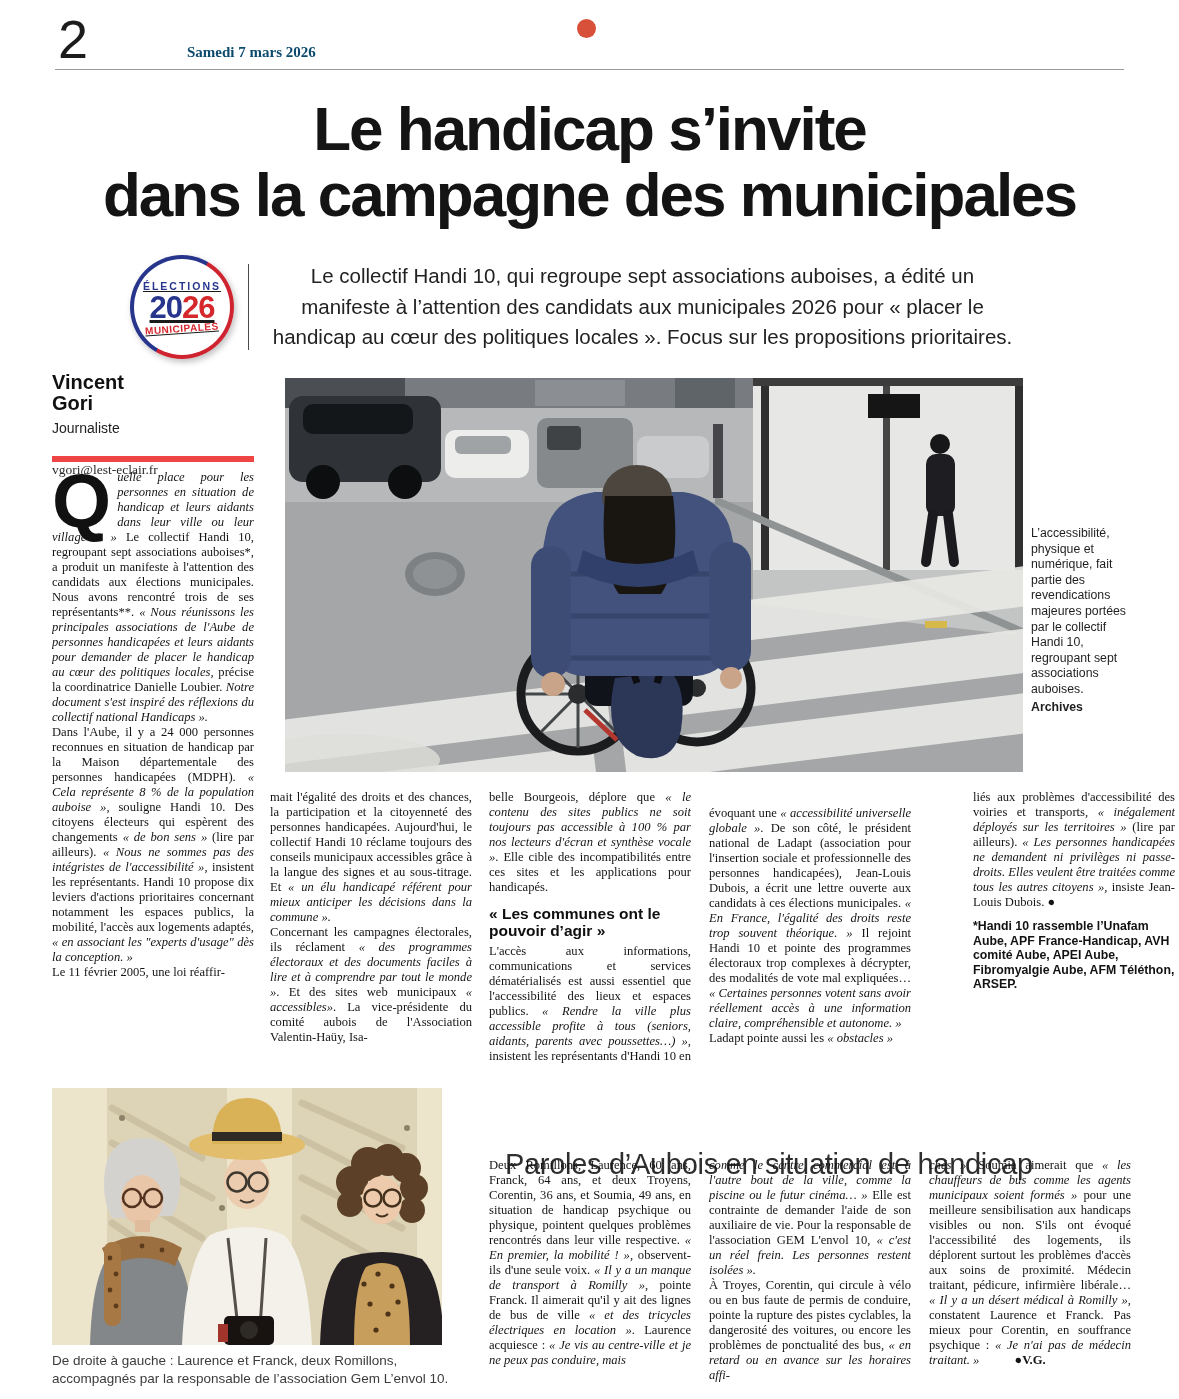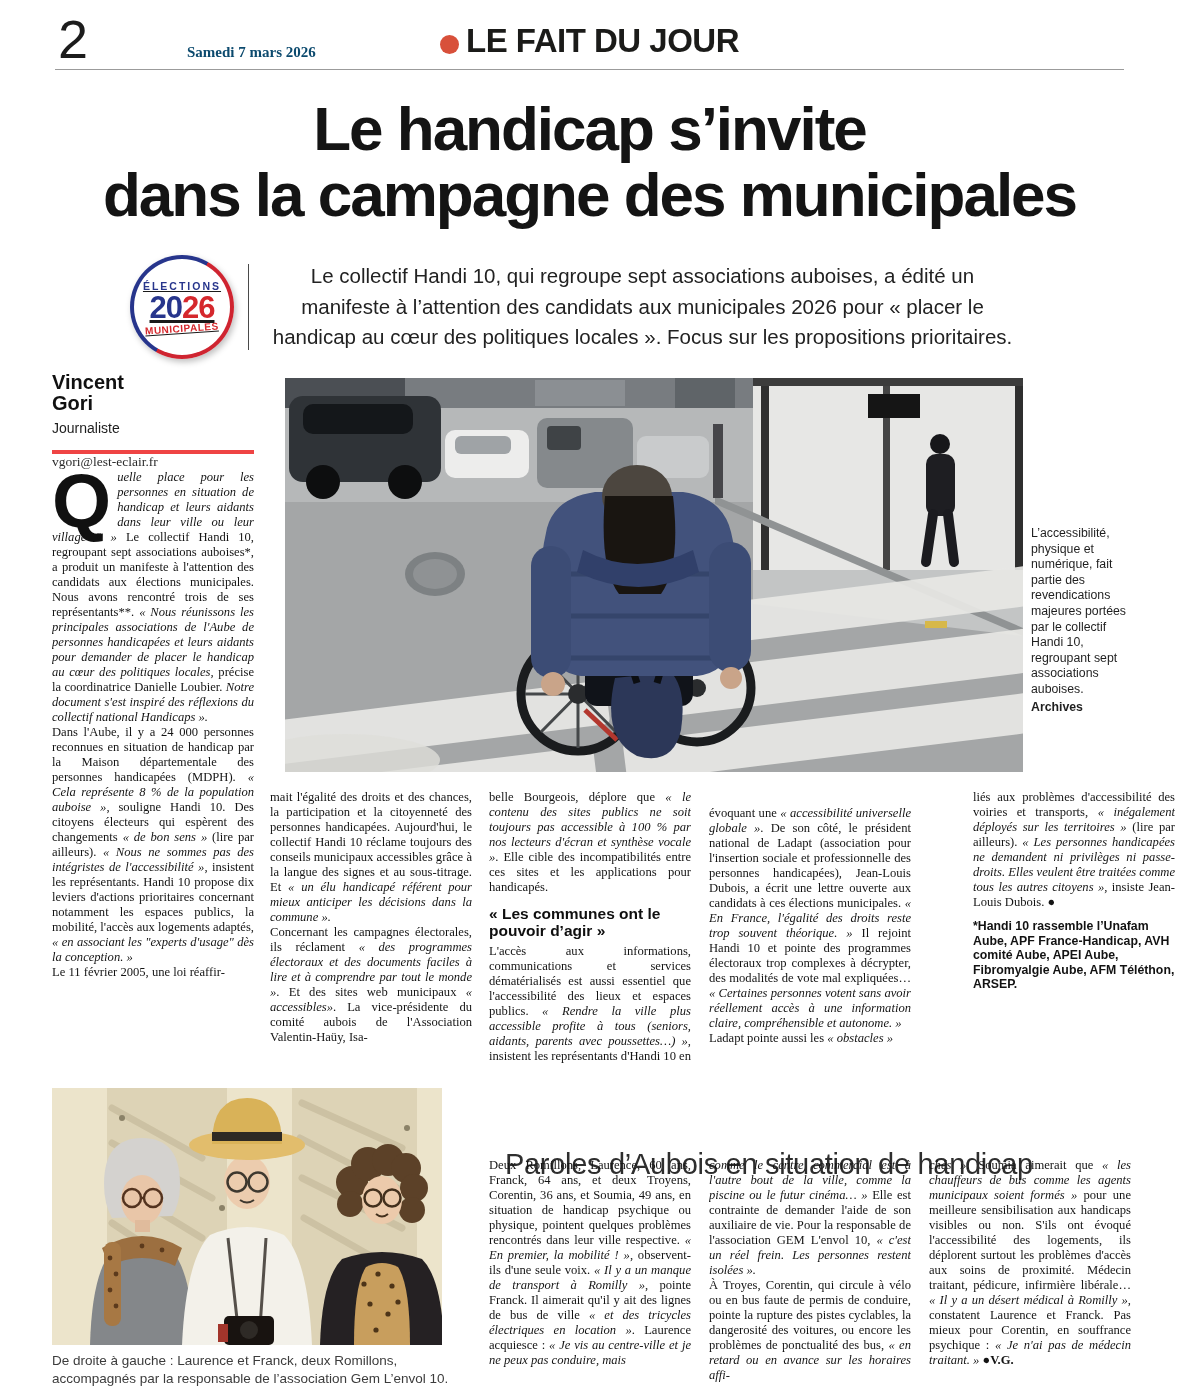--- a/index.html
+++ b/index.html
@@ -24,37 +24,37 @@
               display:flex;flex-direction:column;align-items:center;justify-content:center;text-decoration:underline;}
   .logo-top{font-size:10.5px;letter-spacing:2px;color:#27358c;font-weight:600;}
   .logo-year{font-size:31px;font-weight:900;line-height:1;letter-spacing:-1px;}
   .logo-year .lb{color:#27358c;} .logo-year .lr{color:#d5282d;}
   .logo-bottom{font-size:10px;font-weight:800;color:#d5282d;transform:rotate(-4deg);letter-spacing:.5px;}
   .sf-divider{width:1px;height:86px;background:#4a4a4a;margin:0 16px 0 14px;flex:0 0 auto;}
   .sf-text{margin:0;flex:1;text-align:center;font-size:20.5px;line-height:1.5;color:#222;}
   
   .byline{position:absolute;left:52px;top:372px;width:202px;}
   .by-name{font-size:20px;font-weight:800;line-height:1.05;color:#111;width:110px;}
-  .by-role{font-size:14px;color:#1d1d1d;margin-top:6px;padding-bottom:14px;border-bottom:4px solid #ef4444;}
+  .by-role{font-size:14px;color:#1d1d1d;margin-top:6px;padding-bottom:20px;border-bottom:6px solid #ef4444;}
   .by-mail{font-size:13.5px;color:#2b2b2b;font-family:Liberation Serif, serif;}
   
   .col{position:absolute;width:202px;font-family:"Liberation Serif",serif;font-size:12.6px;
        line-height:15px;text-align:justify;color:#141414;overflow:hidden;hyphens:auto;}
   .col1{left:52px;top:470px;height:614px;}
   .col2{left:270px;top:790px;height:296px;}
   .col3{left:489px;top:790px;height:296px;}
   .col4{left:709px;top:790px;height:296px;margin-top:16px;}
   .col5{left:929px;top:790px;height:296px;margin-left:44px;}
   .blk{margin:0;}
   .blk.h{font-family:"Liberation Sans",sans-serif;font-weight:800;font-size:15.5px;
          line-height:1.12;text-align:left;color:#0f0f0f;margin:10px 0 4px;}
   .blk.fn{font-family:"Liberation Sans",sans-serif;font-weight:700;font-size:12.3px;
           line-height:1.18;text-align:left;color:#121212;margin-top:9px;}
   .it{font-style:italic;}
-  .bd{font-weight:bold;}
+  .bd{font-weight:bold;margin-left:32px;}
   .dropcap{float:left;font-family:"Liberation Sans",sans-serif;font-weight:900;
            font-size:76px;line-height:56px;margin:3px 6px 0 0;color:#111;font-style:normal;}
   
   .photo-main{position:absolute;left:285px;top:378px;width:738px;height:394px;display:block;}
   .cap-main{position:absolute;left:1031px;top:526px;width:100px;font-size:12.3px;line-height:1.27;color:#1f1f1f;}
   .cap-main .credit{display:block;font-weight:800;margin-top:2px;}
   .photo-bottom{position:absolute;left:52px;top:1088px;width:390px;height:257px;display:block;}
   .cap-bottom{position:absolute;left:52px;top:1352px;width:400px;font-size:13.5px;line-height:1.32;color:#3c3c3c;}
   
   .b-title{position:absolute;left:489px;top:1132px;margin:16px;font-size:29px;font-weight:400;
@@ -64,21 +64,21 @@
   .bcol1{left:489px;} .bcol2{left:709px;} .bcol3{left:929px;}
 </style>
 </head>
 <body>
 
 <div class="page">
 
   <div class="pagenum">2</div>
   <div class="date">Samedi 7 mars 2026</div>
   <div class="section">
-    <span class="dot"></span><span class="section-title">LE FAIT DU JOUR</span>
+    <span class="dot"></span>
   </div>
   <div class="hrule"></div>
 
   <h1 class="headline">
     <span>Le handicap s’invite</span><br>
     <span>dans la campagne des municipales</span>
   </h1>
 
   <div class="standfirst">
     <div class="logo">

